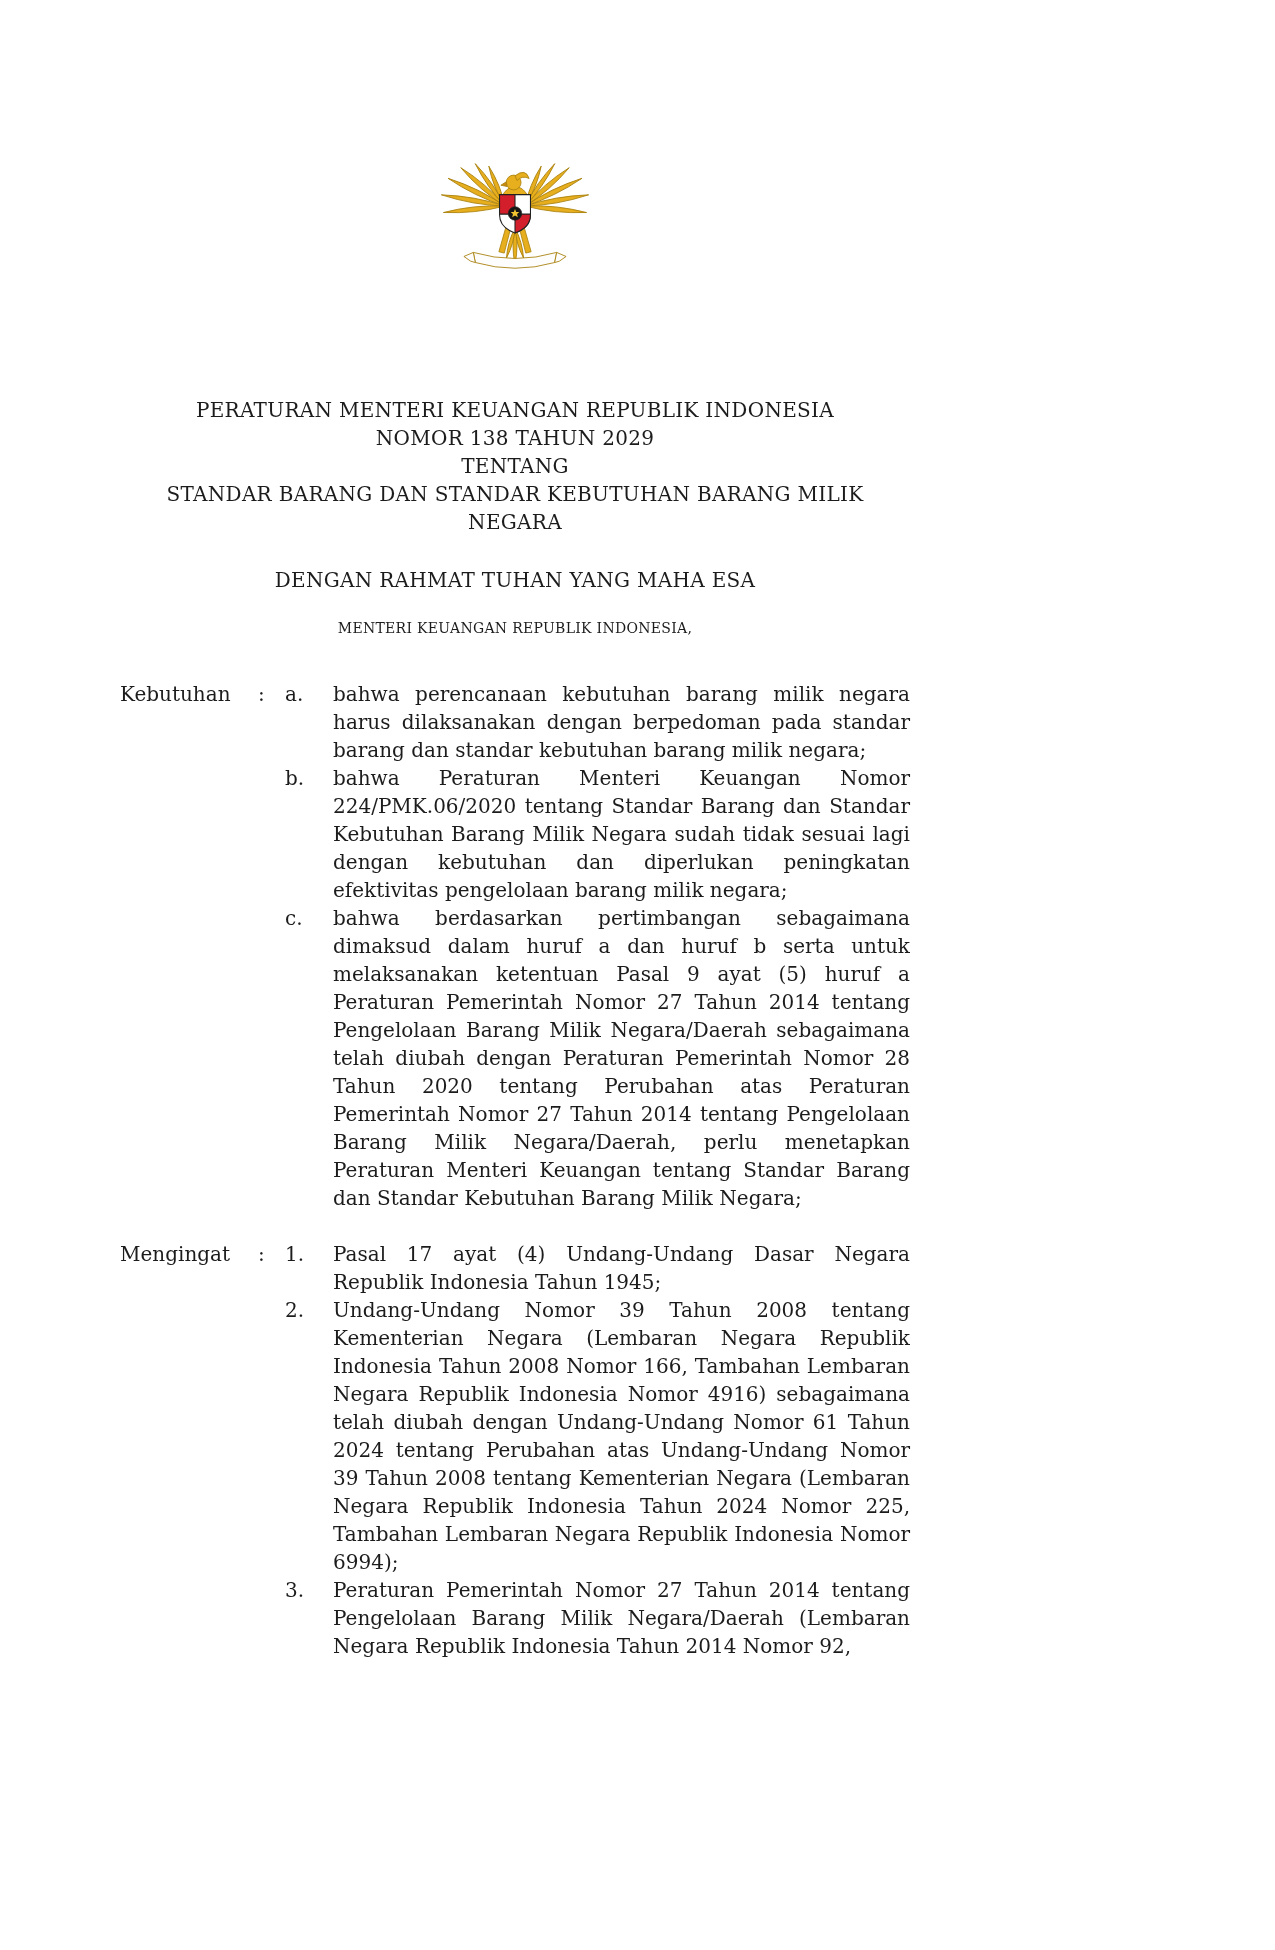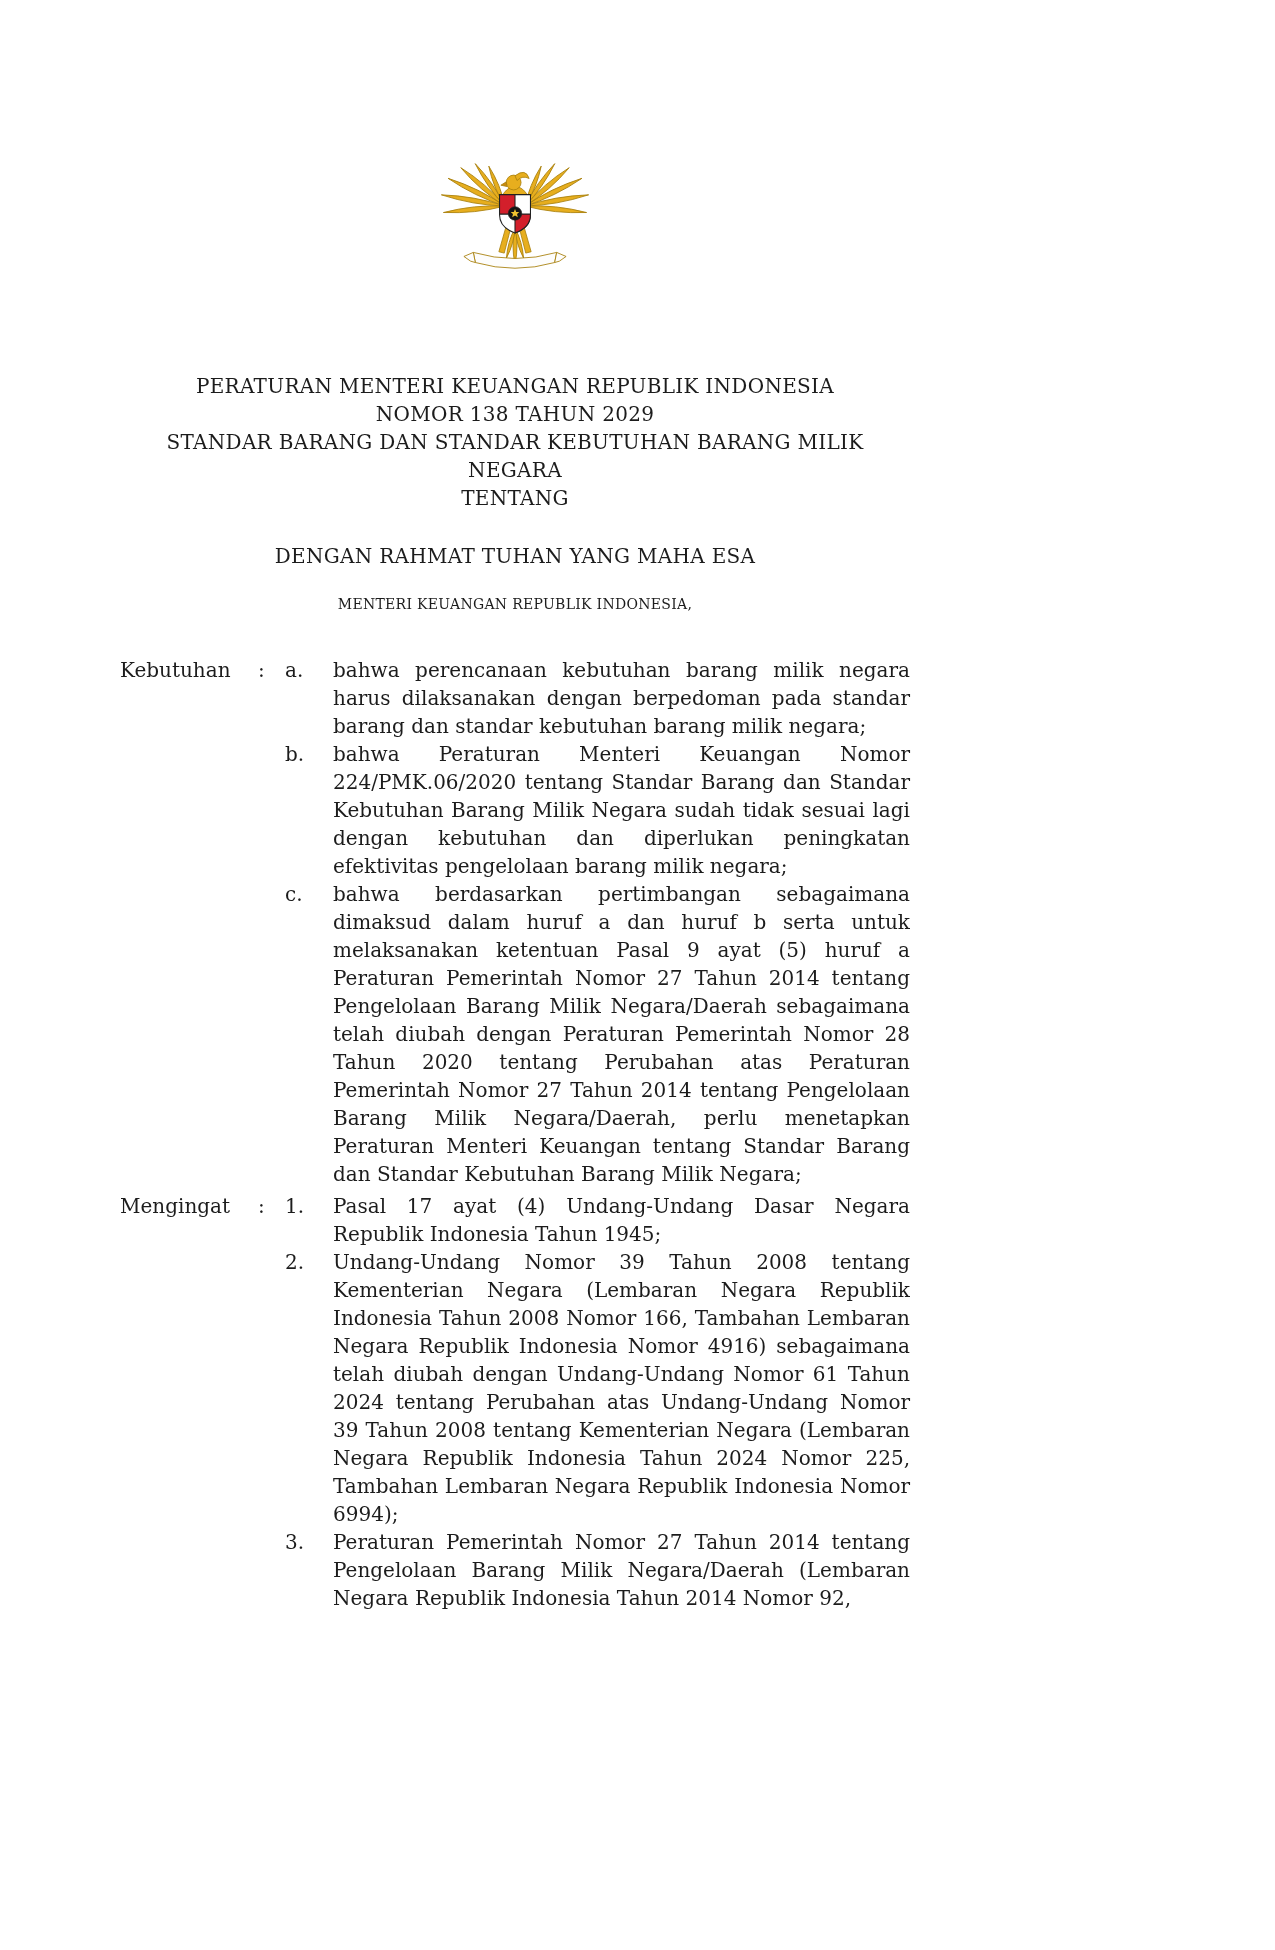--- a/index.html
+++ b/index.html
@@ -21,21 +21,21 @@
     left: 120px;
     top: 0;
     width: 790px;
   }
   .emblem-wrap {
     margin-top: 122px;
     display: flex;
     justify-content: center;
   }
   .title-block {
-    margin-top: 92px;
+    margin-top: 116px;
     text-align: center;
     font-size: 20px;
     line-height: 28px;
     letter-spacing: 0.3px;
   }
   .invocation {
     margin-top: 30px;
     text-align: center;
     font-size: 20px;
     line-height: 28px;
@@ -51,21 +51,21 @@
   .sections {
     margin-top: 38px;
     font-size: 20px;
     line-height: 28px;
   }
   .section {
     display: flex;
     align-items: flex-start;
   }
   .section + .section {
-    margin-top: 4px;
+    margin-top: 28px;
   }
   .sec-label {
     width: 138px;
     flex: none;
   }
   .sec-colon {
     width: 27px;
     flex: none;
   }
   .sec-items {
@@ -143,22 +143,22 @@
           <path d="M48,194 Q110,212 172,194 L169,209 Q110,226 51,209 Z"></path>
           <path d="M48,194 L34,200 L44,207 L51,209 Z"></path>
           <path d="M172,194 L186,200 L176,207 L169,209 Z"></path>
         </g>
       </svg>
     </div>
 
     <div class="title-block">
       <div>PERATURAN MENTERI KEUANGAN REPUBLIK INDONESIA</div>
       <div>NOMOR 138 TAHUN 2029</div>
+      <div>TENTANG</div>
       <div>STANDAR BARANG DAN STANDAR KEBUTUHAN BARANG MILIK NEGARA</div>
-      <div>TENTANG</div>
     </div>
 
     <div class="invocation">DENGAN RAHMAT TUHAN YANG MAHA ESA</div>
 
     <div class="authority">MENTERI KEUANGAN REPUBLIK INDONESIA,</div>
 
     <div class="sections">
 
       <div class="section">
         <div class="sec-label">Kebutuhan</div>

